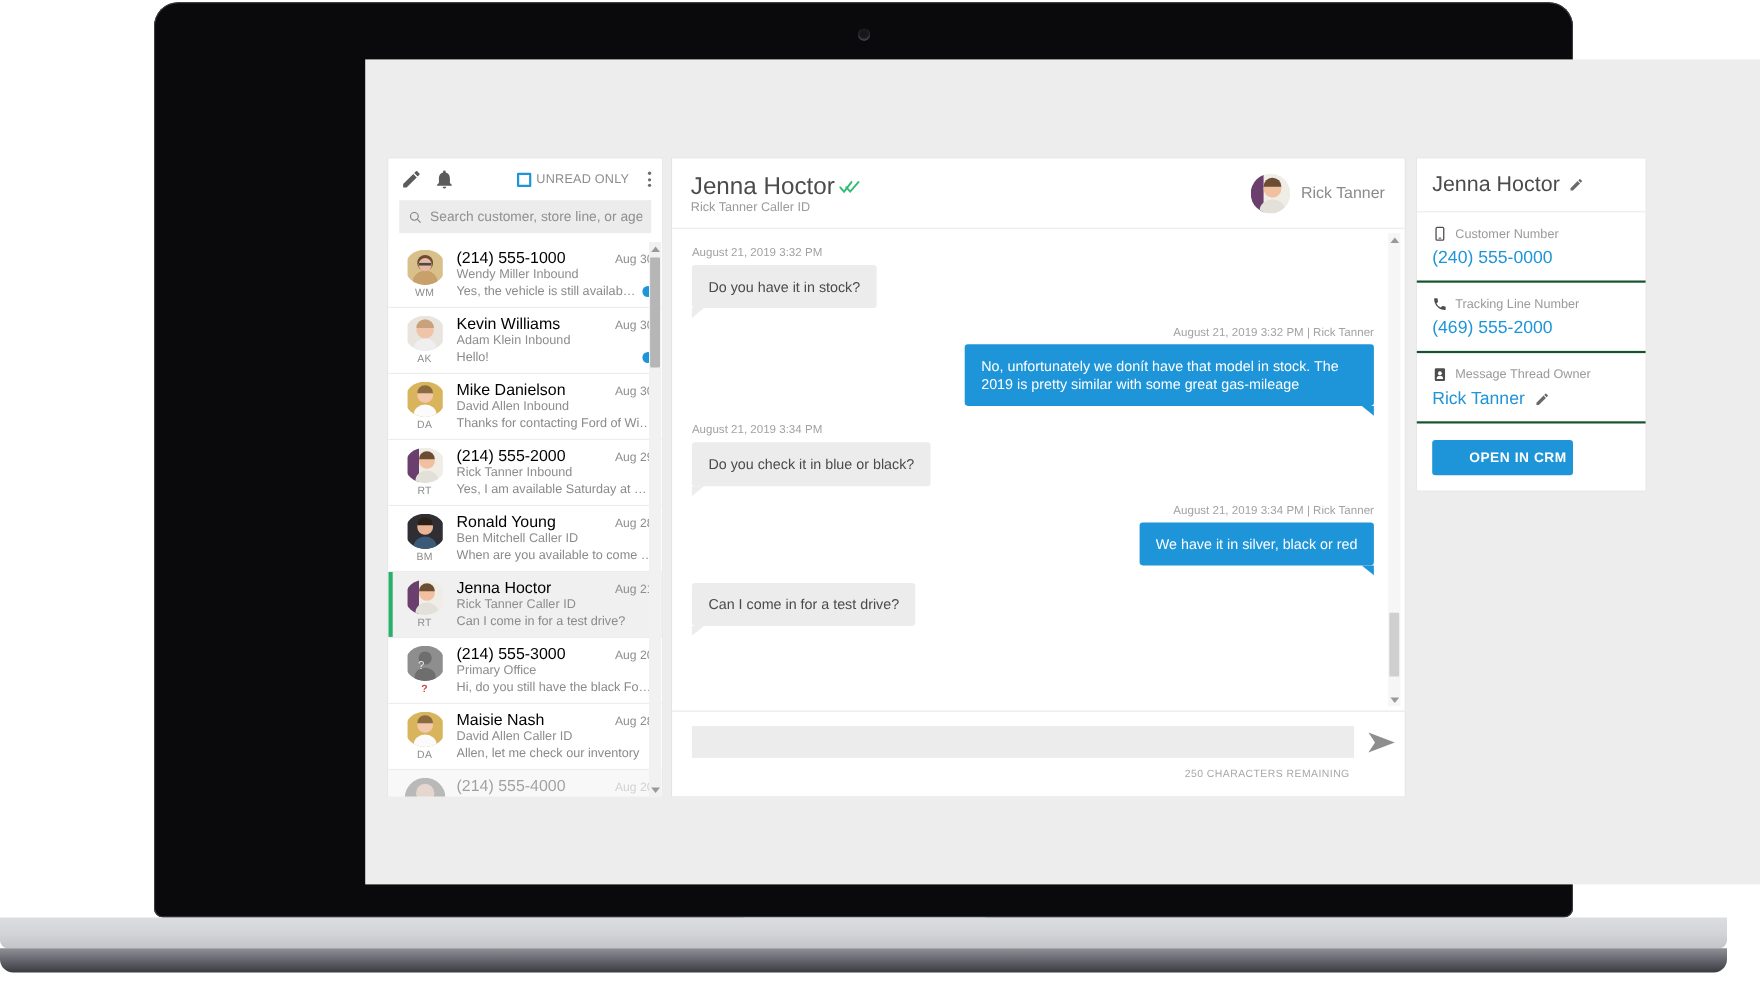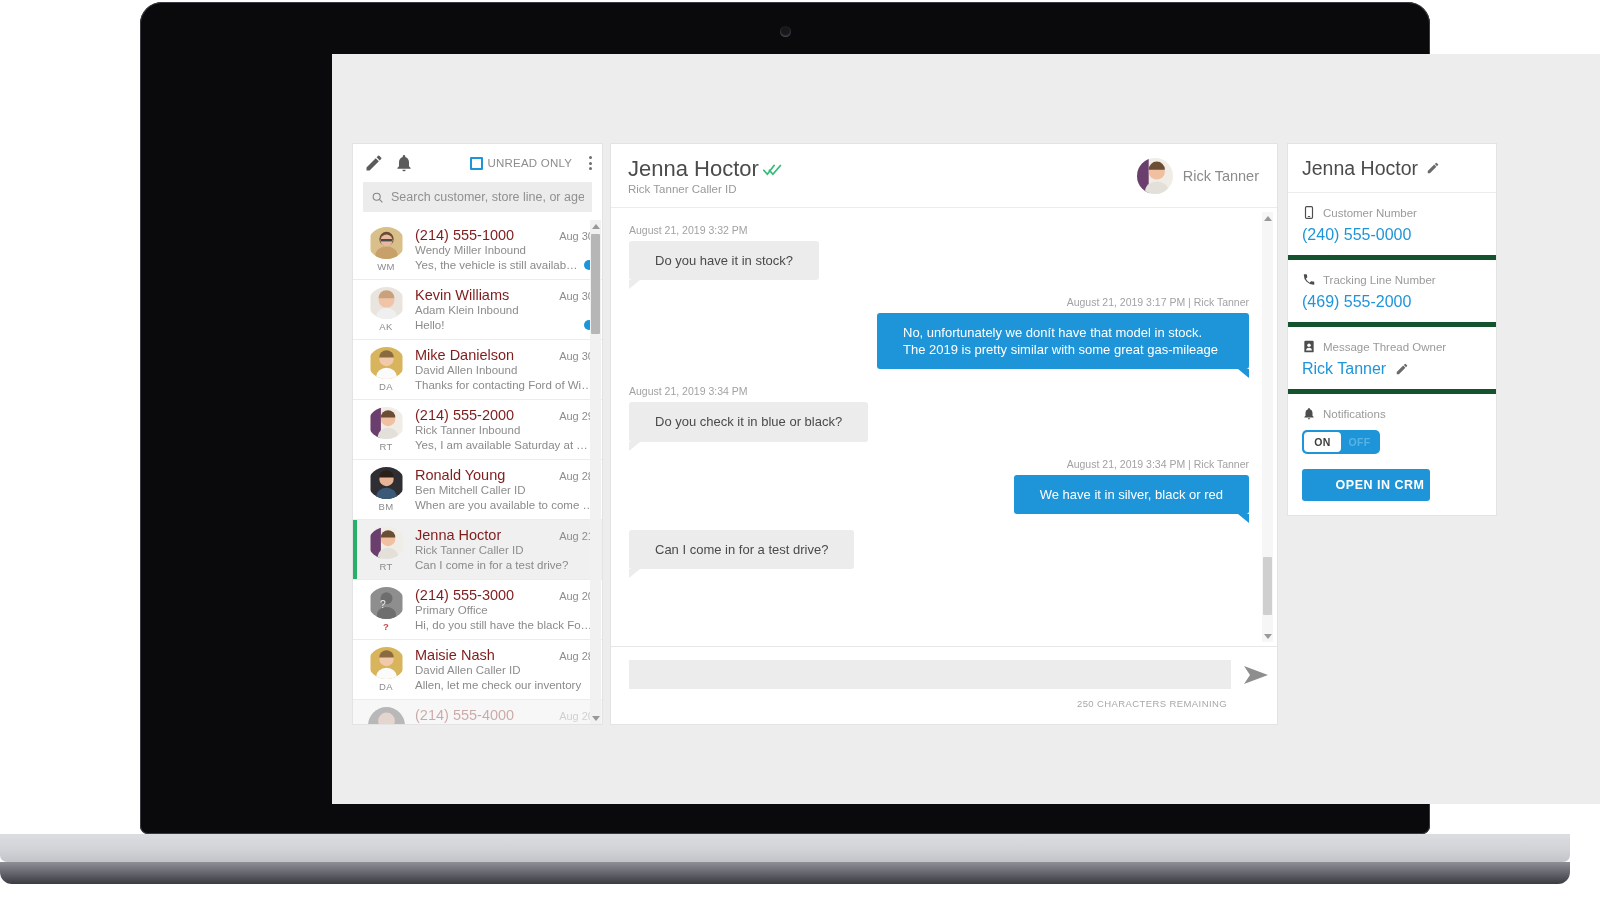--- a/index.html
+++ b/index.html
@@ -149,21 +149,21 @@
     overflow: hidden; position: relative;
   }
   .conv-avatar svg { display: block; width: 100%; height: 100%; }
   .conv-initials {
     font-size: 9.5px; color: #8c8c8c; margin-top: 2px; letter-spacing: .3px;
   }
   .conv-initials.unknown { color: #d04545; font-weight: bold; }
   .conv-body { flex: 1; min-width: 0; padding-left: 7px; }
   .conv-line1 { display: flex; align-items: baseline; }
   .conv-name {
-    font-size: 14.5px; color: #7f1d1d; white-space: nowrap;
+    font-size: 14.5px; color: #000000; white-space: nowrap;
     overflow: hidden; text-overflow: ellipsis;
   }
   .conv-date { margin-left: auto; font-size: 11px; color: #8d8d8d; padding-left: 6px; white-space: nowrap; }
   .conv-sub { font-size: 11.5px; color: #8d8d8d; margin-top: 1px; white-space: nowrap; overflow: hidden; text-overflow: ellipsis; }
   .conv-line3 { display: flex; align-items: center; margin-top: 3px; }
   .conv-preview {
     font-size: 11.5px; color: #8a8a8a; white-space: nowrap;
     overflow: hidden; text-overflow: ellipsis; flex: 1;
   }
   .conv-unread-dot {
@@ -221,21 +221,21 @@
     flex: 1; position: relative; overflow: hidden;
     padding: 16px 28px 10px 18px;
   }
   .msg-group { margin-bottom: 16px; }
   .msg-meta { font-size: 10.5px; color: #a2a2a2; margin-bottom: 5px; }
   .msg-group.out .msg-meta { text-align: right; }
   .bubble {
     position: relative;
     display: inline-block;
     max-width: 372px;
-    padding: 11px 26px;
+    padding: 11px 15px;
     font-size: 13px;
     line-height: 1.32;
     border-radius: 3px;
   }
   .msg-group.in .bubble { background: #ececec; color: #4a4a4a; }
   .msg-group.in .bubble::after {
     content: ""; position: absolute; left: 0; bottom: -9px;
     border-top: 9px solid #ececec;
     border-right: 11px solid transparent;
   }
@@ -294,21 +294,21 @@
   }
   #detail-header {
     height: 49px;
     display: flex; align-items: center; gap: 8px;
     padding: 0 14px;
     border-bottom: 1px solid #ececec;
   }
   #detail-title { font-size: 19.5px; color: #4b4b4b; }
   .pencil-icon { cursor: pointer; }
   .pencil-icon svg { display: block; width: 14px; height: 14px; fill: #6a6a6a; }
-  .detail-section { padding: 12px 14px 11px 14px; border-bottom: 5px solid #14532d; }
+  .detail-section { padding: 12px 14px 11px 14px; border-bottom: 2px solid #14532d; }
   .detail-label-row { display: flex; align-items: center; gap: 7px; }
   .detail-icon svg { display: block; width: 14px; height: 15px; fill: #4d4d4d; }
   .detail-label { font-size: 11.5px; color: #9a9a9a; }
   .detail-value {
     font-size: 16px; color: #1e95d8; margin-top: 6px;
     display: flex; align-items: center; gap: 9px;
   }
   .detail-value a { color: #1e95d8; text-decoration: none; }
   #notif-section { padding: 12px 14px 0 14px; border-bottom: 0; }
   #notif-toggle {
@@ -642,21 +642,21 @@
         </div>
 
         <div id="messages-area">
 
           <div class="msg-group in">
             <div class="msg-meta">August 21, 2019 3:32 PM</div>
             <div class="bubble">Do you have it in stock?</div>
           </div>
 
           <div class="msg-group out">
-            <div class="msg-meta">August 21, 2019 3:17 PM  |  Rick Tanner</div>
+            <div class="msg-meta">August 21, 2019 3:32 PM  |  Rick Tanner</div>
             <div class="bubble">No, unfortunately we donít have that model in stock. The 2019 is pretty similar with some great gas-mileage</div>
           </div>
 
           <div class="msg-group in">
             <div class="msg-meta">August 21, 2019 3:34 PM</div>
             <div class="bubble">Do you check it in blue or black?</div>
           </div>
 
           <div class="msg-group out">
             <div class="msg-meta">August 21, 2019 3:34 PM  |  Rick Tanner</div>
@@ -745,34 +745,20 @@
           <div class="detail-value">
             <span>Rick Tanner</span>
             <span class="pencil-icon">
               <svg viewBox="0 0 24 24">
                   <path d="M3 17.25V21h3.75L17.81 9.94l-3.75-3.75L3 17.25zM20.71 7.04a1 1 0 0 0 0-1.41l-2.34-2.34a1 1 0 0 0-1.41 0l-1.83 1.83 3.75 3.75 1.83-1.83z"></path>
                 </svg>
             </span>
           </div>
         </div>
 
-        <div id="notif-section" class="detail-section">
-          <div class="detail-label-row">
-            <span class="detail-icon">
-              <svg viewBox="0 0 24 24">
-                  <path d="M12 22c1.1 0 2-.9 2-2h-4a2 2 0 0 0 2 2zm6-6v-5c0-3.07-1.64-5.64-4.5-6.32V4a1.5 1.5 0 0 0-3 0v.68C7.63 5.36 6 7.92 6 11v5l-2 2v1h16v-1l-2-2z"></path>
-                </svg>
-            </span>
-            <span class="detail-label">Notifications</span>
-          </div>
-          <div id="notif-toggle">
-            <span class="toggle-opt active">ON</span>
-            <span class="toggle-opt inactive">OFF</span>
-          </div>
-        </div>
 
         <button id="crm-button">OPEN IN CRM</button>
       </div>
 
     </div>
   </div>
 </div>
 
 <div id="laptop-notch"></div>
 <div id="laptop-base"></div>

